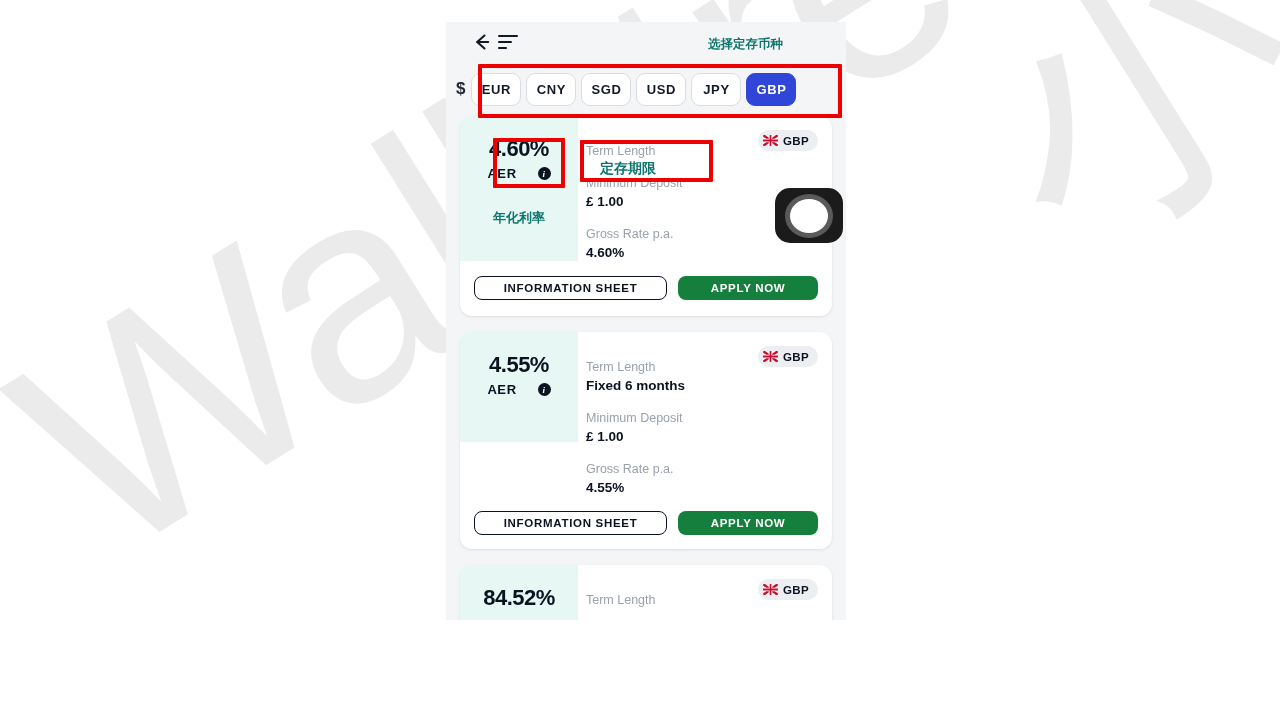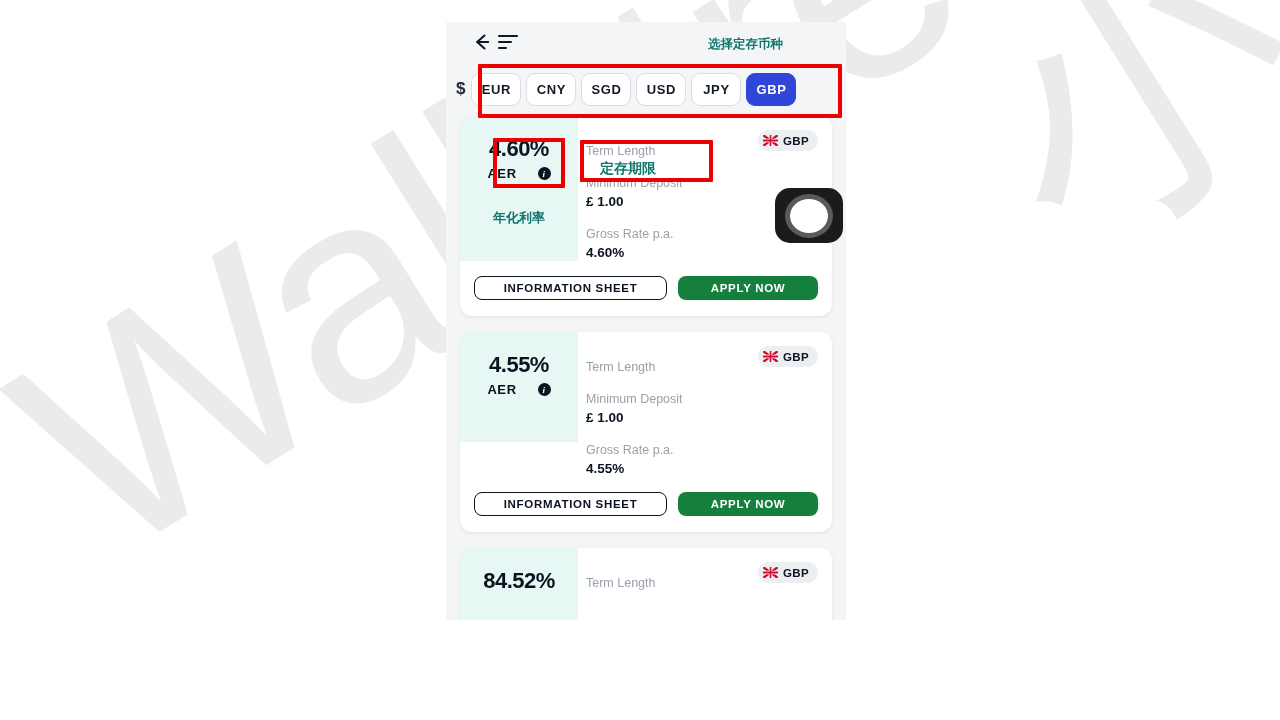--- a/index.html
+++ b/index.html
@@ -450,20 +450,21 @@
                     <rect width="60" height="40" fill="#f3f4f6"></rect>
                     <path d="M0,0 L60,40 M60,0 L0,40" stroke="#c8102e" stroke-width="9"></path>
                     <path d="M30,0 V40 M0,20 H60" stroke="#ffffff" stroke-width="13"></path>
                     <path d="M30,0 V40 M0,20 H60" stroke="#c8102e" stroke-width="7"></path>
                   </svg>
                 </span>
                 <span>GBP</span>
               </div>
               <div class="d-group">
                 <div class="d-label">Term Length</div>
+                <div class="d-value">Fixed 6 months</div>
               </div>
               <div class="d-group">
                 <div class="d-label">Minimum Deposit</div>
                 <div class="d-value">£ 1.00</div>
               </div>
               <div class="d-group">
                 <div class="d-label">Gross Rate p.a.</div>
                 <div class="d-value">4.55%</div>
               </div>
             </div>

